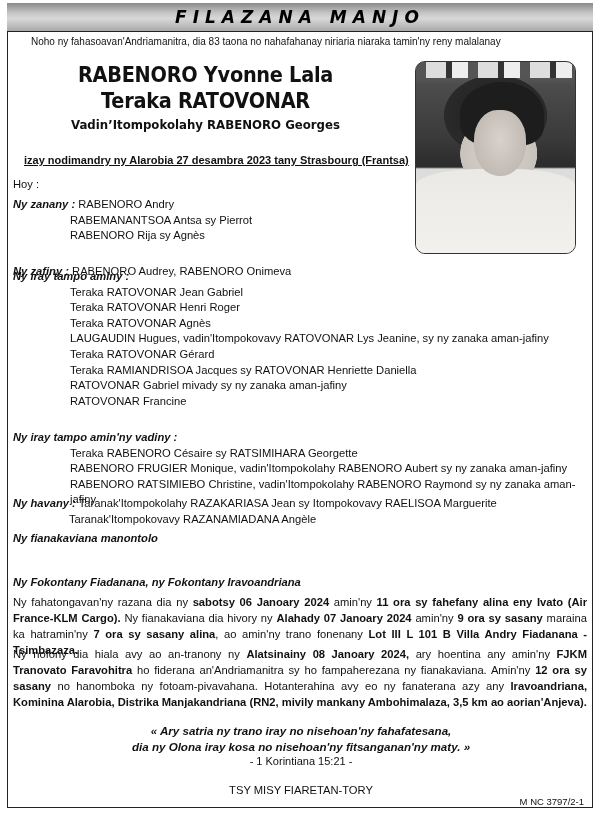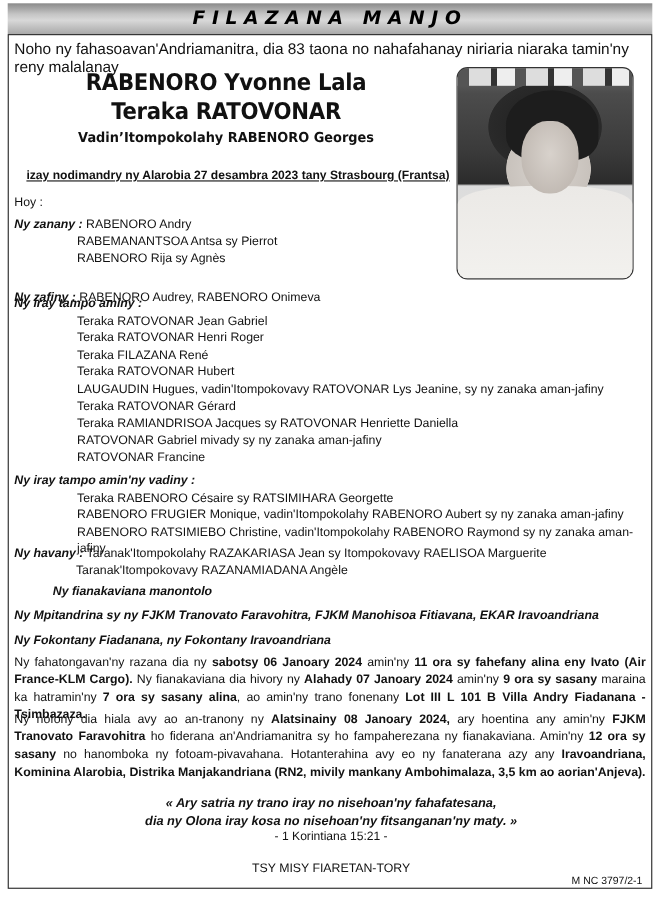--- a/index.html
+++ b/index.html
@@ -14,21 +14,21 @@
   .banner-title {
     font-family: "DejaVu Sans", sans-serif; font-weight: bold; font-style: italic;
     font-size: 17px; letter-spacing: 6px; color: #000;
   }
 
   .box {
     position: absolute; left: 7px; top: 31px; width: 586px; height: 777px;
     border: 1.5px solid #222; border-top: 1px solid #222;
   }
 
-  .intro { position: absolute; left: 5px; top: 4px; font-size: 14px; }
+  .intro { position: absolute; left: 23px; top: 4px; font-size: 10px; }
 
   .name-block { position: absolute; left: 0; top: 30px; width: 395px; text-align: center; }
   .name1, .name2 {
     font-family: "DejaVu Sans", sans-serif; font-weight: bold; font-size: 21px;
     line-height: 26px; letter-spacing: -0.3px; transform: scaleX(0.92);
   }
   .name3 {
     font-family: "DejaVu Sans", sans-serif; font-weight: bold; font-size: 12.5px;
     margin-top: 3px; transform: scaleX(0.94);
   }
@@ -100,43 +100,41 @@
   </div>
 
   <div class="section" style="top:216px;margin-top:16px;">
     <span class="lbl">Ny zafiny :</span> <span>RABENORO Audrey, RABENORO Onimeva</span>
   </div>
 
   <div class="section" style="top:237px;">
     <div class="lbl">Ny iray tampo aminy :</div>
     <div class="indent">Teraka RATOVONAR Jean Gabriel</div>
     <div class="indent">Teraka RATOVONAR Henri Roger</div>
-    <div class="indent">Teraka FILAZANA René</div>
-    <div class="indent">Teraka RATOVONAR Hubert</div>
+    <div class="indent">Teraka RATOVONAR Agnès</div>
     <div class="indent">LAUGAUDIN Hugues, vadin'Itompokovavy RATOVONAR Lys Jeanine, sy ny zanaka aman-jafiny</div>
     <div class="indent">Teraka RATOVONAR Gérard</div>
     <div class="indent">Teraka RAMIANDRISOA Jacques sy RATOVONAR Henriette Daniella</div>
     <div class="indent">RATOVONAR Gabriel mivady sy ny zanaka aman-jafiny</div>
     <div class="indent">RATOVONAR Francine</div>
   </div>
 
   <div class="section" style="top:398px;">
     <div class="lbl">Ny iray tampo amin'ny vadiny :</div>
     <div class="indent">Teraka RABENORO Césaire sy RATSIMIHARA Georgette</div>
     <div class="indent">RABENORO FRUGIER Monique, vadin'Itompokolahy RABENORO Aubert sy ny zanaka aman-jafiny</div>
     <div class="indent">RABENORO RATSIMIEBO Christine, vadin'Itompokolahy RABENORO Raymond sy ny zanaka aman-jafiny</div>
   </div>
 
   <div class="section" style="top:464px;">
     <div><span class="lbl">Ny havany :</span> <span>Taranak'Itompokolahy RAZAKARIASA Jean sy Itompokovavy RAELISOA Marguerite</span></div>
     <div class="indent2">Taranak'Itompokovavy RAZANAMIADANA Angèle</div>
   </div>
 
-  <div class="section lbl" style="top:499px;margin-left:35px;">Ny fianakaviana manontolo</div>
-  <div class="section lbl" style="top:521px;">Ny Mpitandrina sy ny FJKM Tranovato Faravohitra, FJKM Manohisoa Fitiavana, EKAR Iravoandriana</div>
+  <div class="section lbl" style="top:499px;">Ny fianakaviana manontolo</div>
   <div class="section lbl" style="top:543px;">Ny Fokontany Fiadanana, ny Fokontany Iravoandriana</div>
 
   <div class="para" style="top:562px;">
     <span>Ny fahatongavan'ny razana dia ny </span><span class="b">sabotsy 06 Janoary 2024</span><span> amin'ny </span><span class="b">11 ora sy fahefany alina eny Ivato (Air France-KLM Cargo).</span><span> Ny fianakaviana dia hivory ny </span><span class="b">Alahady 07 Janoary 2024</span><span> amin'ny </span><span class="b">9 ora sy sasany</span><span> maraina ka hatramin'ny </span><span class="b">7 ora sy sasany alina</span><span>, ao amin'ny trano fonenany </span><span class="b">Lot III L 101 B Villa Andry Fiadanana - Tsimbazaza.</span>
   </div>
 
   <div class="para" style="top:614px;">
     <span>Ny nofony dia hiala avy ao an-tranony ny </span><span class="b">Alatsinainy 08 Janoary 2024,</span><span> ary hoentina any amin'ny </span><span class="b">FJKM Tranovato Faravohitra</span><span> ho fiderana an'Andriamanitra sy ho fampaherezana ny fianakaviana. Amin'ny </span><span class="b">12 ora sy sasany</span><span> no hanomboka ny fotoam-pivavahana. Hotanterahina avy eo ny fanaterana azy any </span><span class="b">Iravoandriana, Kominina Alarobia, Distrika Manjakandriana (RN2, mivily mankany Ambohimalaza, 3,5 km ao aorian'Anjeva).</span>
   </div>
 

